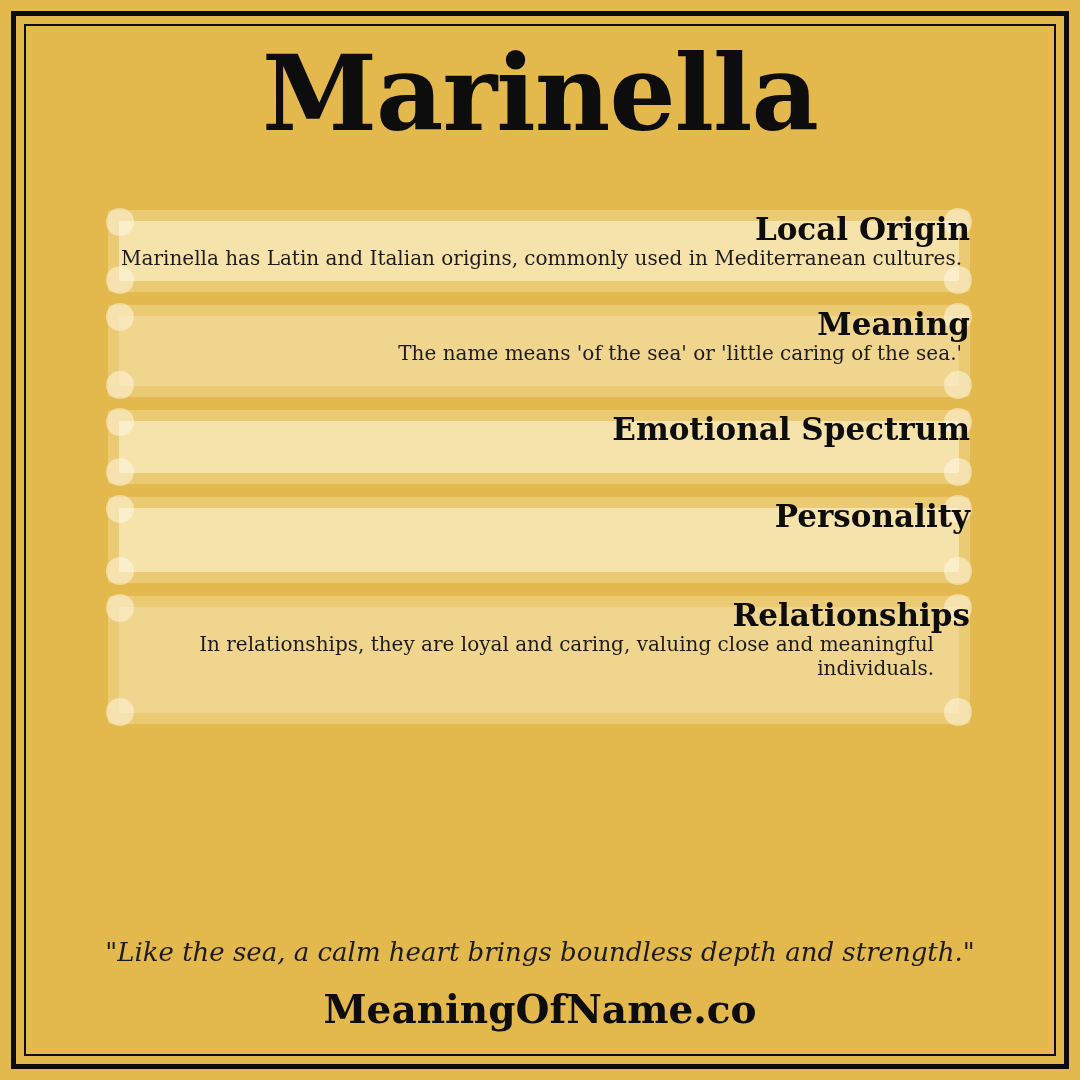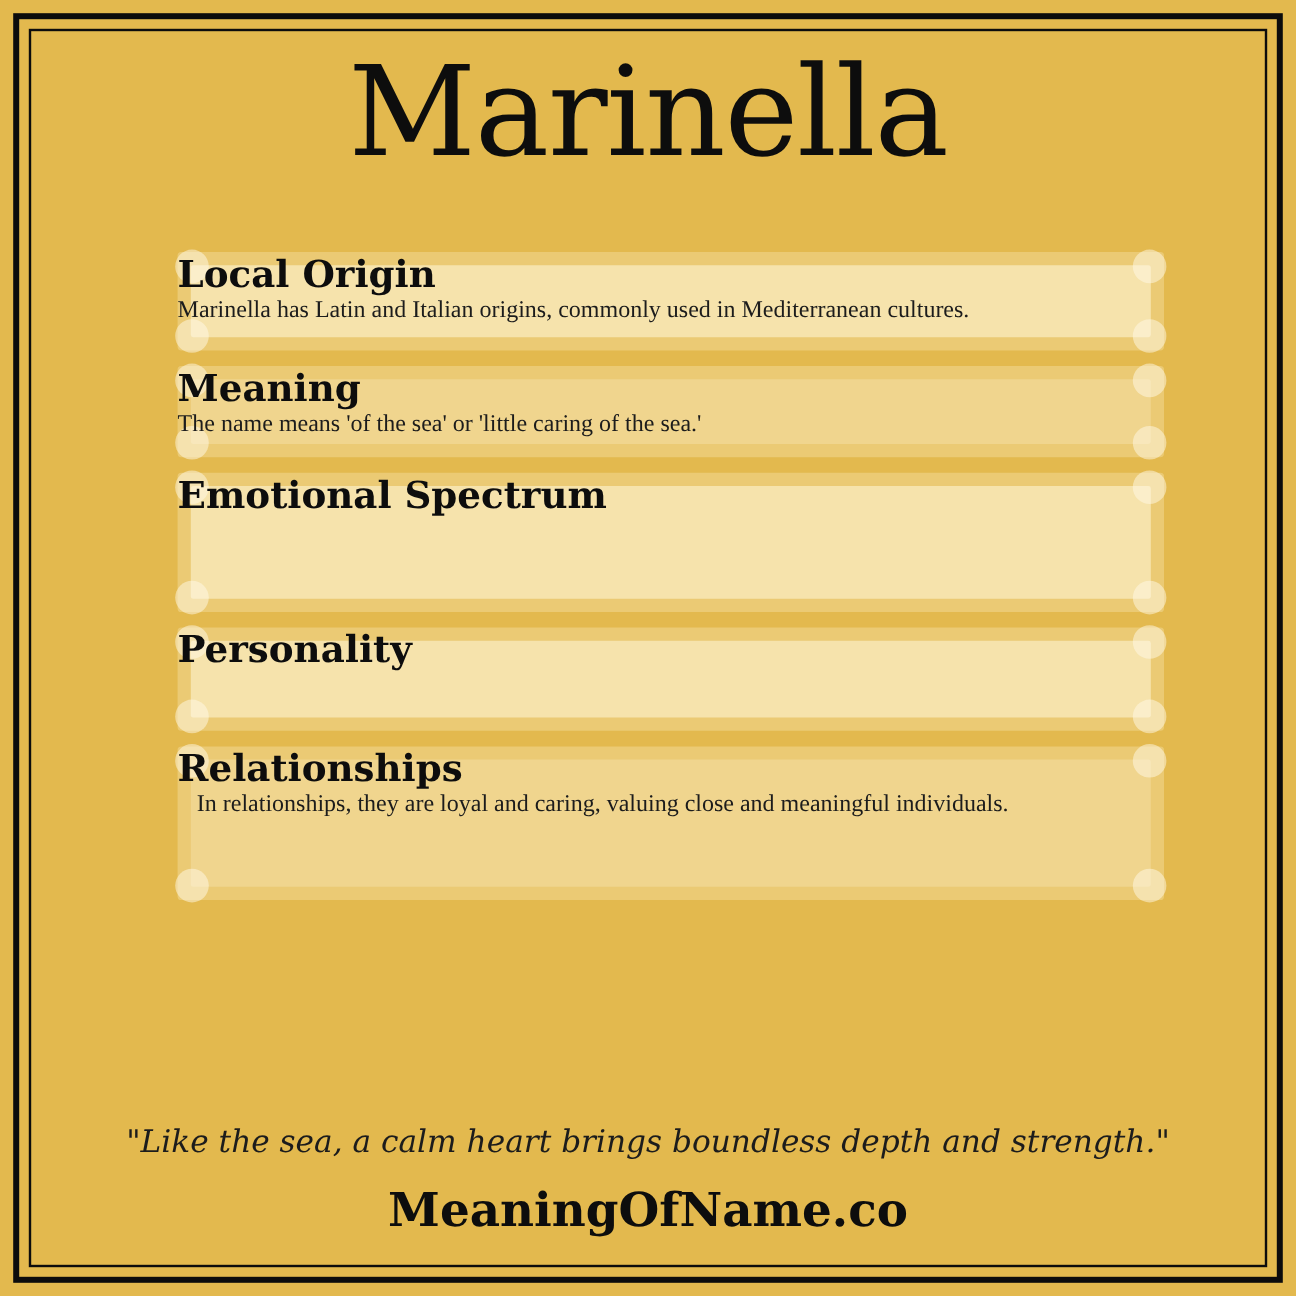--- a/index.html
+++ b/index.html
@@ -22,69 +22,67 @@
     pointer-events: none;
   }
   .frame-inner {
     position: absolute; inset: 24px;
     border: 2px solid var(--frame);
     pointer-events: none;
   }
   .title {
     position: absolute; top: 26px; left: 0; right: 0;
     text-align: center;
-    font-size: 104px; font-weight: normal; line-height: 1.3;
+    font-size: 104px; font-weight: bold; line-height: 1.3;
     color: #0d0d0d;
     letter-spacing: -1px;
     white-space: nowrap;
   }
   .sections {
     position: absolute; top: 210px; left: 108px; width: 862px;
     display: flex; flex-direction: column; gap: 13px;
   }
   .box {
     position: relative;
     background: rgba(250, 234, 185, 0.36);
     border-radius: 3px;
-    text-align: left;
+    text-align: right;
     padding-top: 2px;
-    margin-left: 40px;
   }
   .box .panel {
     position: absolute; inset: 11px;
     background: rgba(255, 247, 219, var(--pa));
     border-radius: 2px;
   }
   .box.bright { --pa: 0.55; }
   .box.dim    { --pa: 0.25; }
   .dot {
     position: absolute; width: 28px; height: 28px; border-radius: 50%;
     background: rgba(255, 250, 232, 0.5);
   }
   .dot.tl { left: 12px;  top: 12px;    transform: translate(-50%,-50%); }
   .dot.tr { right: 12px; top: 12px;    transform: translate(50%,-50%); }
   .dot.bl { left: 12px;  bottom: 12px; transform: translate(-50%,50%); }
   .dot.br { right: 12px; bottom: 12px; transform: translate(50%,50%); }
   .hA { height: 82px; }
-  .hB { height: 76px; }
-  .hC { height: 116px; }
+  .hB { height: 92px; }
+  .hC { height: 74px; }
   .hE { height: 86px; }
   .hF { height: 128px; }
   .box h2 {
     position: relative; z-index: 1;
     font-size: 31px; font-weight: bold; line-height: 1.1;
     color: #0d0d0d;
     white-space: nowrap;
   }
   .box p {
     position: relative; z-index: 1;
     font-size: 20px; line-height: 1.2;
     max-width: 846px;
     margin: 0 auto;
-    font-family: Liberation Serif, serif;
   }
   .box p.w760 { max-width: 760px; }
   .box p.w790 { max-width: 790px; }
   .footer {
     position: absolute; top: 936px; left: 0; right: 0;
     text-align: center;
   }
   .quote {
     font-size: 26px; font-style: italic; line-height: 1.3;
     white-space: nowrap;

